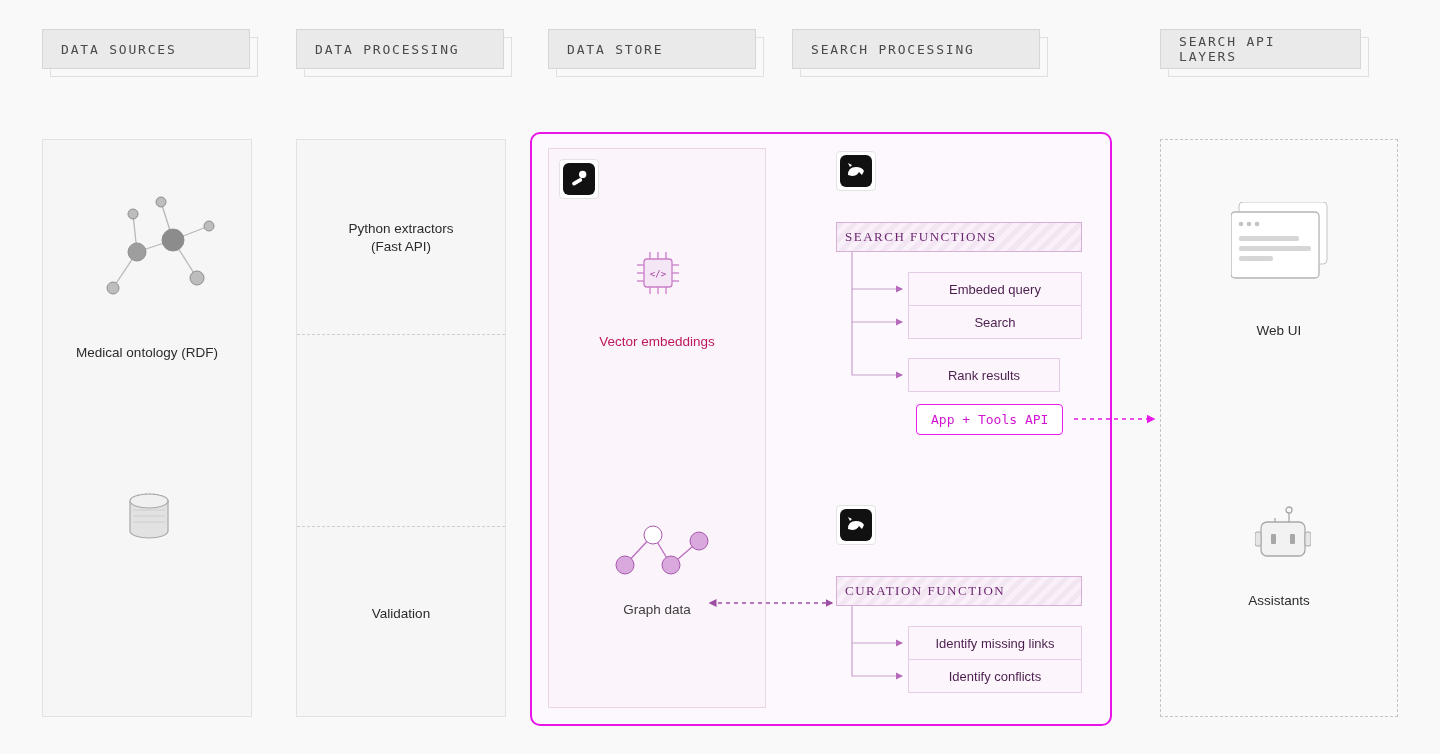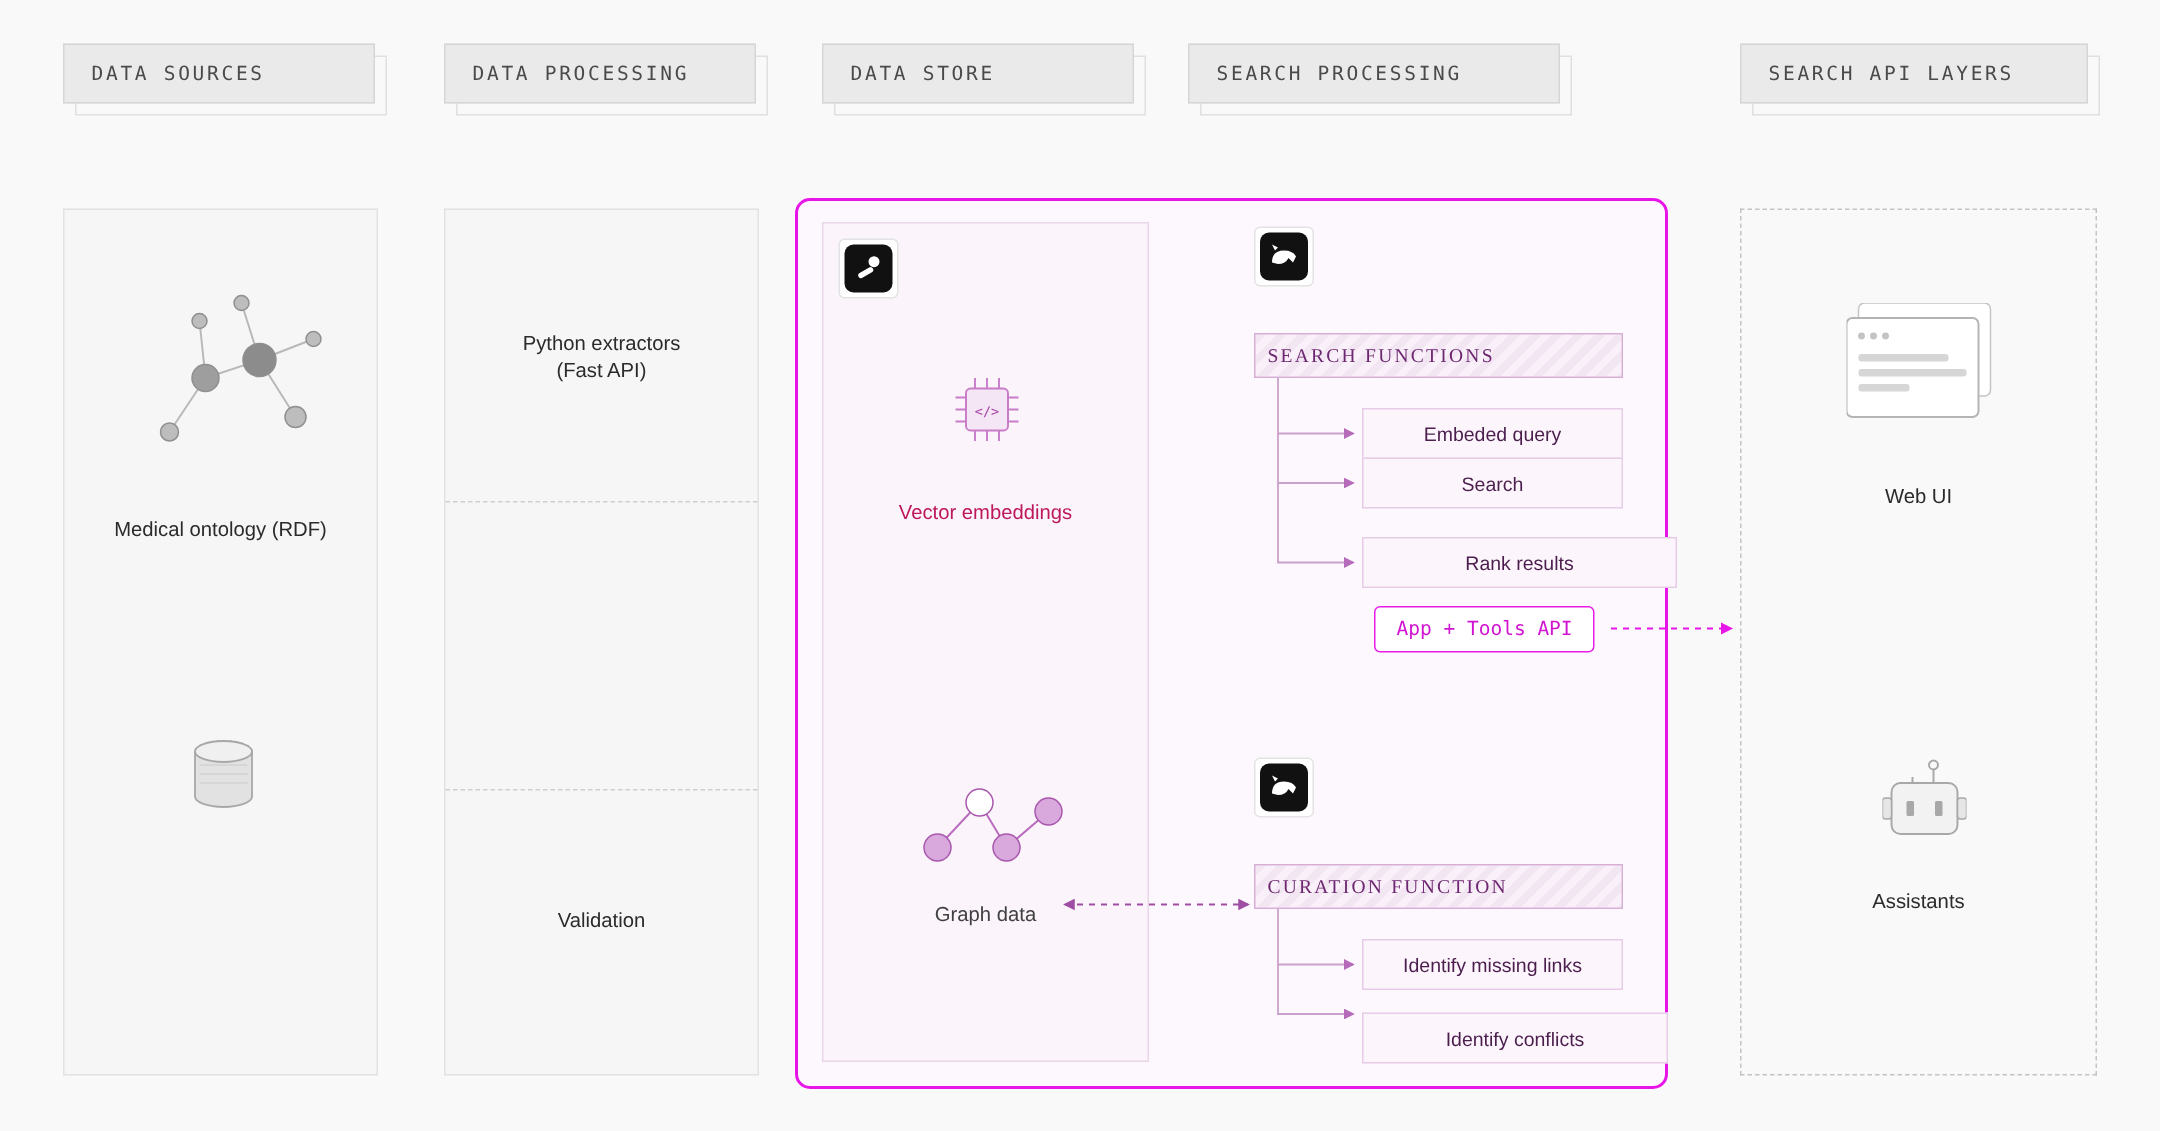--- a/index.html
+++ b/index.html
@@ -106,21 +106,21 @@
     padding: 7px 14px;
   }
 </style>
 </head>
 <body>
 
 <div class="col-header" style="left:42px; top:29px; width:208px;">DATA SOURCES</div>
 <div class="col-header" style="left:296px; top:29px; width:208px;">DATA PROCESSING</div>
 <div class="col-header" style="left:548px; top:29px; width:208px;">DATA STORE</div>
 <div class="col-header" style="left:792px; top:29px; width:248px;">SEARCH PROCESSING</div>
-<div class="col-header" style="left:1160px; top:29px; width:232px;">SEARCH API LAYERS</div>
+<div class="col-header" style="left:1160px; top:29px; width:201px;">SEARCH API LAYERS</div>
 
 <div class="panel" style="left:42px; top:139px; width:210px; height:578px;">
   <svg style="position:absolute; left:50px; top:40px;" width="125" height="125">
     <g stroke="#b8b8b8" stroke-width="1.3">
       <line x1="20" y1="108" x2="44" y2="72"></line>
       <line x1="44" y1="72" x2="40" y2="34"></line>
       <line x1="44" y1="72" x2="80" y2="60"></line>
       <line x1="80" y1="60" x2="68" y2="22"></line>
       <line x1="80" y1="60" x2="104" y2="98"></line>
       <line x1="80" y1="60" x2="116" y2="46"></line>
@@ -205,21 +205,21 @@
 <div class="icon-shell" style="left:836px;top:151px;">
   <div class="icon-black">
     <svg width="24" height="24" viewBox="0 0 24 24">
         <path d="M4 16 q0 -8 8 -8 q6 0 8 4 l-2 4 l-3 -3 q-2 4 -7 4 z M6 8 l-2 -4 l4 2 z" fill="#fff"></path>
       </svg>
   </div>
 </div>
 <div class="func-header" style="left:836px; top:222px; width:246px;">SEARCH FUNCTIONS</div>
 <div class="func-item" style="left:908px; top:272px; width:174px;">Embeded query</div>
 <div class="func-item" style="left:908px; top:305px; width:174px;">Search</div>
-<div class="func-item" style="left:908px; top:358px; width:210px;">Rank results</div>
+<div class="func-item" style="left:908px; top:358px; width:152px;">Rank results</div>
 
 <svg style="position:absolute;left:846px;top:252px" width="70" height="150">
   <defs>
       <marker id="ap" markerWidth="6" markerHeight="6" refX="5" refY="3" orient="auto">
         <path d="M0 0 L6 3 L0 6 z" fill="#b56bb9"></path>
       </marker>
     </defs>
   <g stroke="#caa1cd" stroke-width="1.2" fill="none" marker-end="url(#ap)">
     <path d="M6 0 V37 H56"></path>
       <path d="M6 37 V70 H56"></path>
@@ -231,21 +231,21 @@
 
 <div class="icon-shell" style="left:836px;top:505px;">
   <div class="icon-black">
     <svg width="24" height="24" viewBox="0 0 24 24">
         <path d="M4 16 q0 -8 8 -8 q6 0 8 4 l-2 4 l-3 -3 q-2 4 -7 4 z M6 8 l-2 -4 l4 2 z" fill="#fff"></path>
       </svg>
   </div>
 </div>
 <div class="func-header" style="left:836px; top:576px; width:246px;">CURATION FUNCTION</div>
 <div class="func-item" style="left:908px; top:626px; width:174px;">Identify missing links</div>
-<div class="func-item" style="left:908px; top:659px; width:204px;margin-top:16px;">Identify conflicts</div>
+<div class="func-item" style="left:908px; top:659px; width:174px;">Identify conflicts</div>
 
 <svg style="position:absolute;left:846px;top:606px" width="70" height="90">
   <g stroke="#caa1cd" stroke-width="1.2" fill="none" marker-end="url(#ap)">
     <path d="M6 0 V37 H56"></path>
       <path d="M6 37 V70 H56"></path>
   </g>
 </svg>
 
 <svg style="position:absolute;left:704px;top:596px" width="134" height="14">
   <defs>

